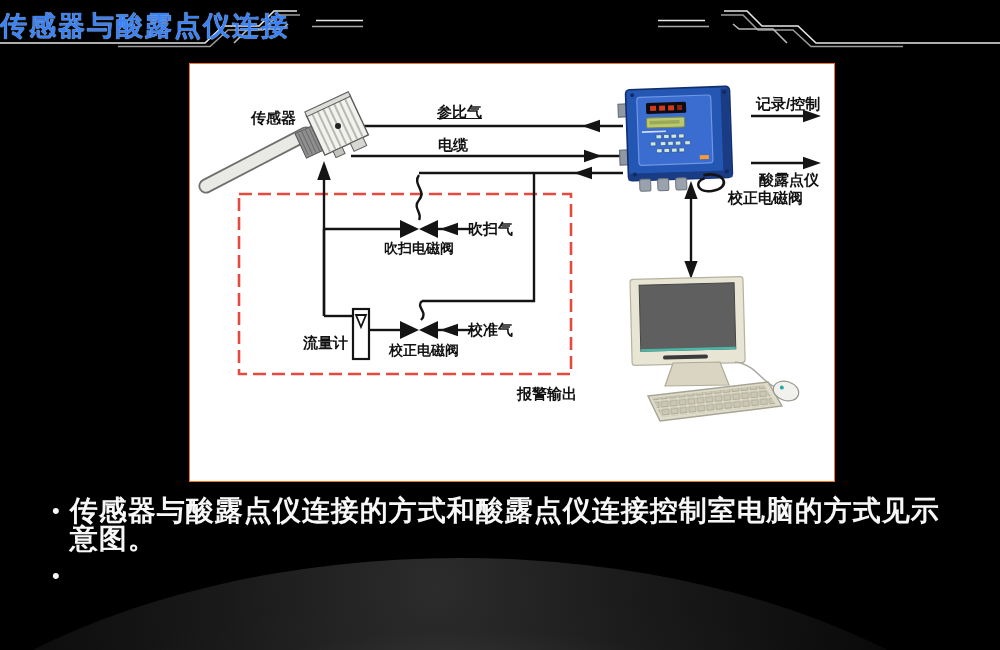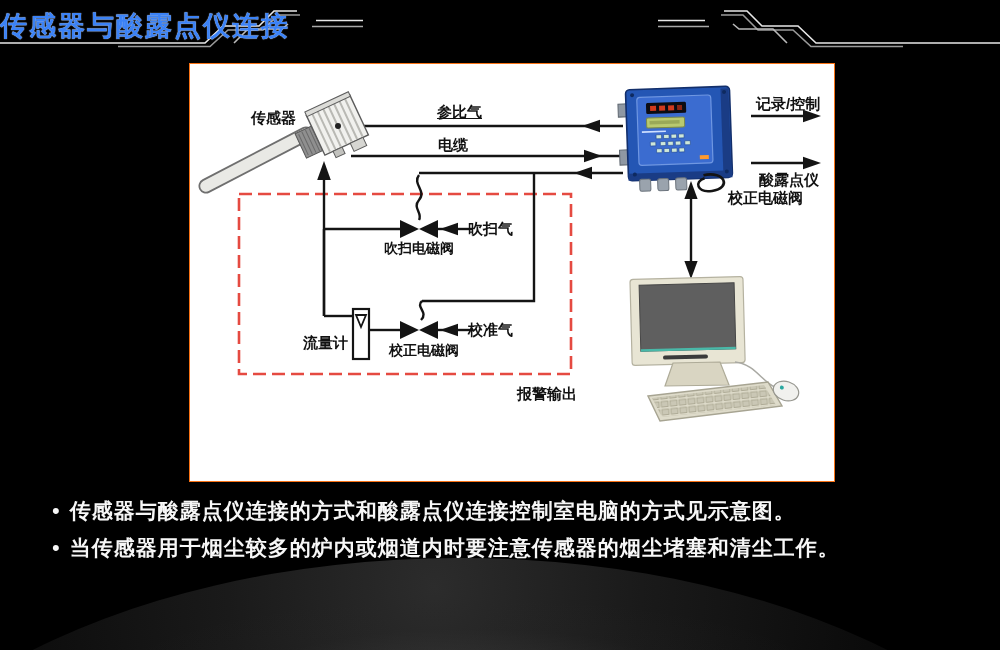--- a/index.html
+++ b/index.html
@@ -17,21 +17,21 @@
   
   .panel{position:absolute;left:189px;top:63px;width:646px;height:419px;background:#fff;
          border:1px solid #f97316;box-sizing:border-box;}
   .panel svg{position:absolute;left:0;top:0;}
   .dlabel{position:absolute;color:#111;font-weight:bold;font-size:15px;white-space:nowrap;}
   .dlabel.small{font-size:14px;}
   
   .bullets{position:absolute;left:52px;top:497px;width:910px;color:#f7f7f7;}
   .bullet-row{display:flex;align-items:flex-start;margin-bottom:9px;}
   .bullet-dot{font-size:22px;line-height:28px;margin:0 10px 0 0;}
-  .bullet-text{font-size:21px;line-height:28px;font-weight:bold;letter-spacing:1px;}
+  .bullet-text{font-size:28px;line-height:28px;font-weight:bold;letter-spacing:1px;}
 </style>
 </head>
 <body>
 
 <div class="slide">
 
   <div class="earth"></div>
   <div class="earth2"></div>
 
   <div class="hdr">
@@ -218,17 +218,16 @@
     <div class="dlabel" style="left:538px;top:125px;">校正电磁阀</div>
   </div>
 
   <div class="bullets">
     <div class="bullet-row">
       <span class="bullet-dot">•</span>
       <span class="bullet-text">传感器与酸露点仪连接的方式和酸露点仪连接控制室电脑的方式见示意图。</span>
     </div>
     <div class="bullet-row">
       <span class="bullet-dot">•</span>
-      <span class="bullet-text">当传感器用于烟尘较多的炉内或烟道内时要注意传感器的烟尘堵塞和清尘工作。</span>
     </div>
   </div>
 
 </div>
 
 </body></html>

